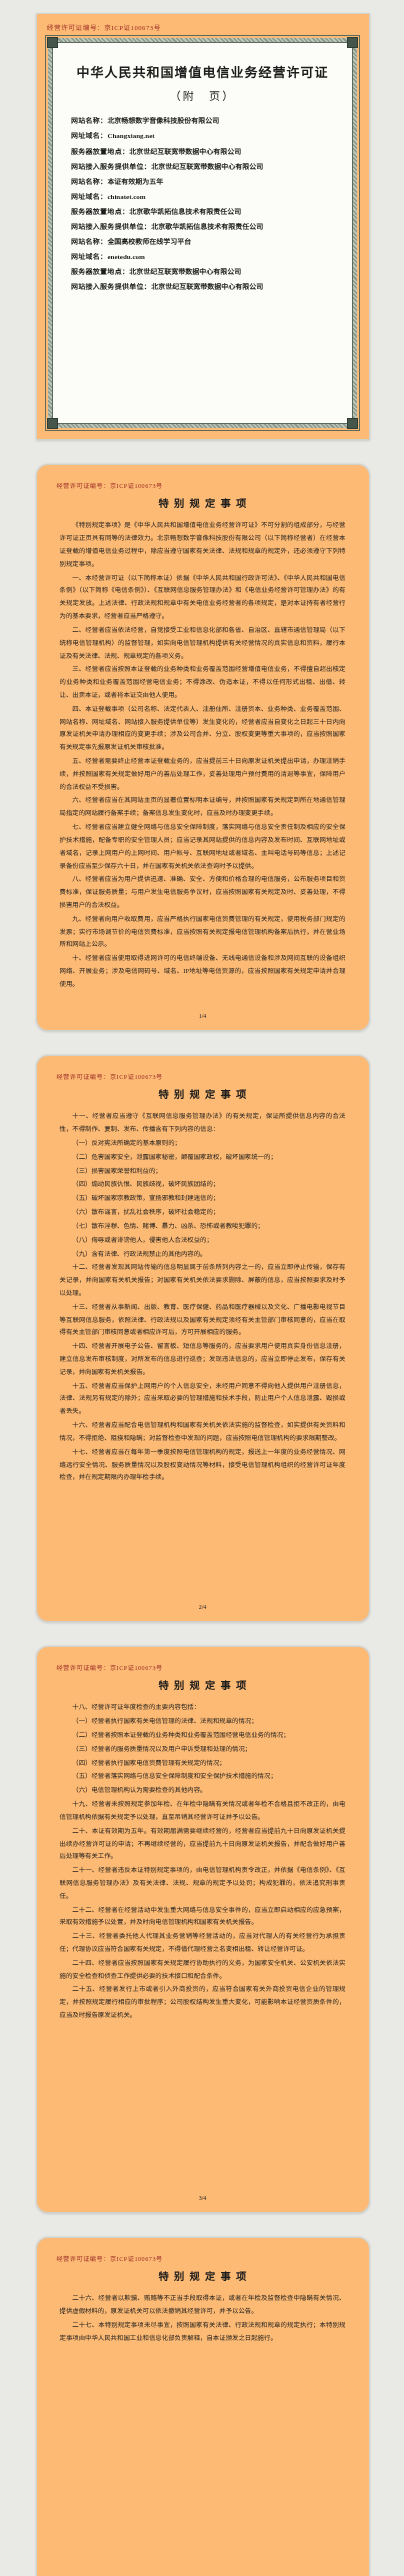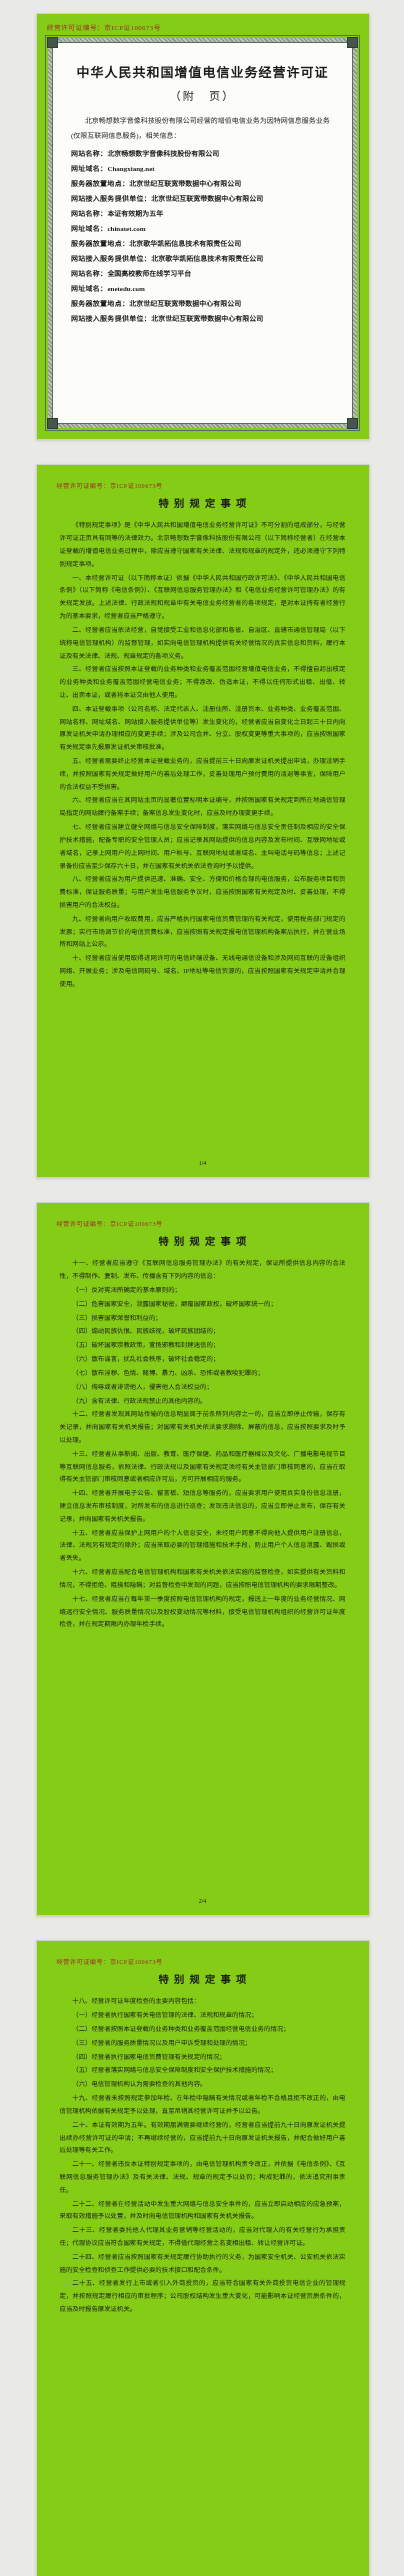--- a/index.html
+++ b/index.html
@@ -12,21 +12,21 @@
   .canvas {
     width: 405px;
     min-height: 2873px;
     padding: 13.4px 0 18.5px;
     box-sizing: border-box;
     margin: 0 auto;
   }
   .page {
     width: 334px;
     margin: 0 auto 24px;
-    background: #84cc16;
+    background: #fdba74;
     border: 0.5px solid #d2d2cc;
     box-shadow: 0 0.5px 2.6px rgba(0,0,0,0.14);
     box-sizing: border-box;
     position: relative;
   }
   
   .page.cert {
     height: 427px;
     padding: 6.2px 8.2px 8.2px;
     display: flex;
@@ -86,22 +86,23 @@
   .cert-body {
     margin-top: 11.3px;
     font-size: 7px;
     line-height: 2.15;
   }
   .cert-intro { text-indent: 2em; margin: 0 0 2.1px; }
   .cert-line { margin: 0; font-weight: bold; }
   .cert-line .fl { letter-spacing: 0.3px; }
   
   .page.prov {
-    height: 714px;
+    height: 567px;
     padding: 15.5px 23px 12.4px;
+    border-radius: 12px;
   }
   .prov-no {
     color: #9e2f28;
     font-size: 6.2px;
     letter-spacing: 0.5px;
     margin: 0 0 5.2px -3.1px;
   }
   .prov-title {
     text-align: center;
     font-size: 10.3px;
@@ -141,21 +142,20 @@
     <div class="frame-outer">
       <div class="frame-band">
         <div class="frame-corner tl"></div>
         <div class="frame-corner tr"></div>
         <div class="frame-corner bl"></div>
         <div class="frame-corner br"></div>
         <div class="frame-inner">
           <div class="cert-title">中华人民共和国增值电信业务经营许可证</div>
           <div class="cert-subtitle">（附　页）</div>
           <div class="cert-body">
-            <p class="cert-intro">北京畅想数字音像科技股份有限公司经营的增值电信业务为因特网信息服务业务(仅限互联网信息服务)，相关信息：</p>
 
             <div class="cert-line"><span class="fl">网站名称：</span><span>北京畅想数字音像科技股份有限公司</span></div>
             <div class="cert-line"><span class="fl">网址域名：</span><span>Changxiang.net</span></div>
             <div class="cert-line"><span class="fl">服务器放置地点：</span><span>北京世纪互联宽带数据中心有限公司</span></div>
             <div class="cert-line"><span class="fl">网站接入服务提供单位：</span><span>北京世纪互联宽带数据中心有限公司</span></div>
 
             <div class="cert-line"><span class="fl">网站名称：</span><span>本证有效期为五年</span></div>
             <div class="cert-line"><span class="fl">网址域名：</span><span>chinatet.com</span></div>
             <div class="cert-line"><span class="fl">服务器放置地点：</span><span>北京歌华凯拓信息技术有限责任公司</span></div>
             <div class="cert-line"><span class="fl">网站接入服务提供单位：</span><span>北京歌华凯拓信息技术有限责任公司</span></div>

